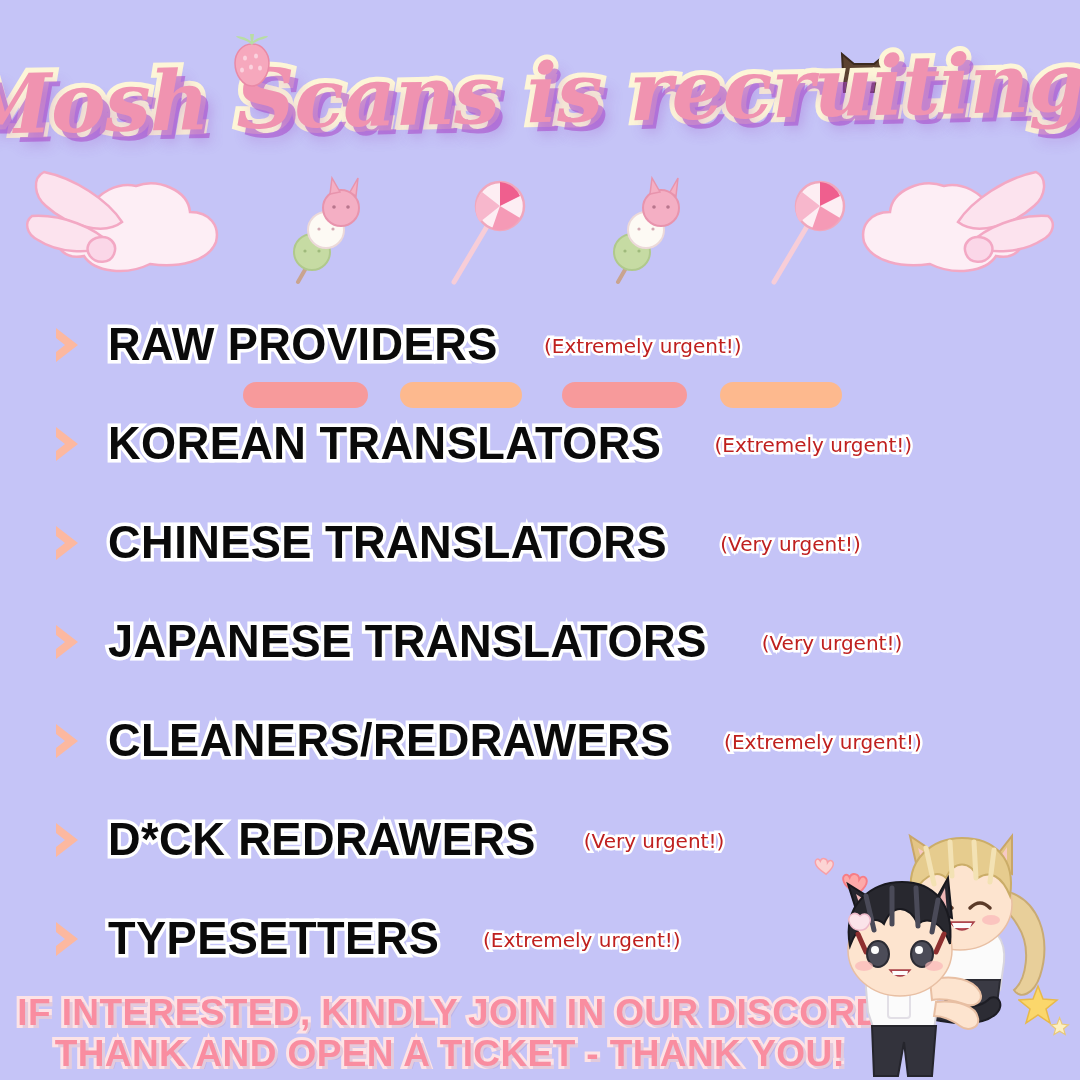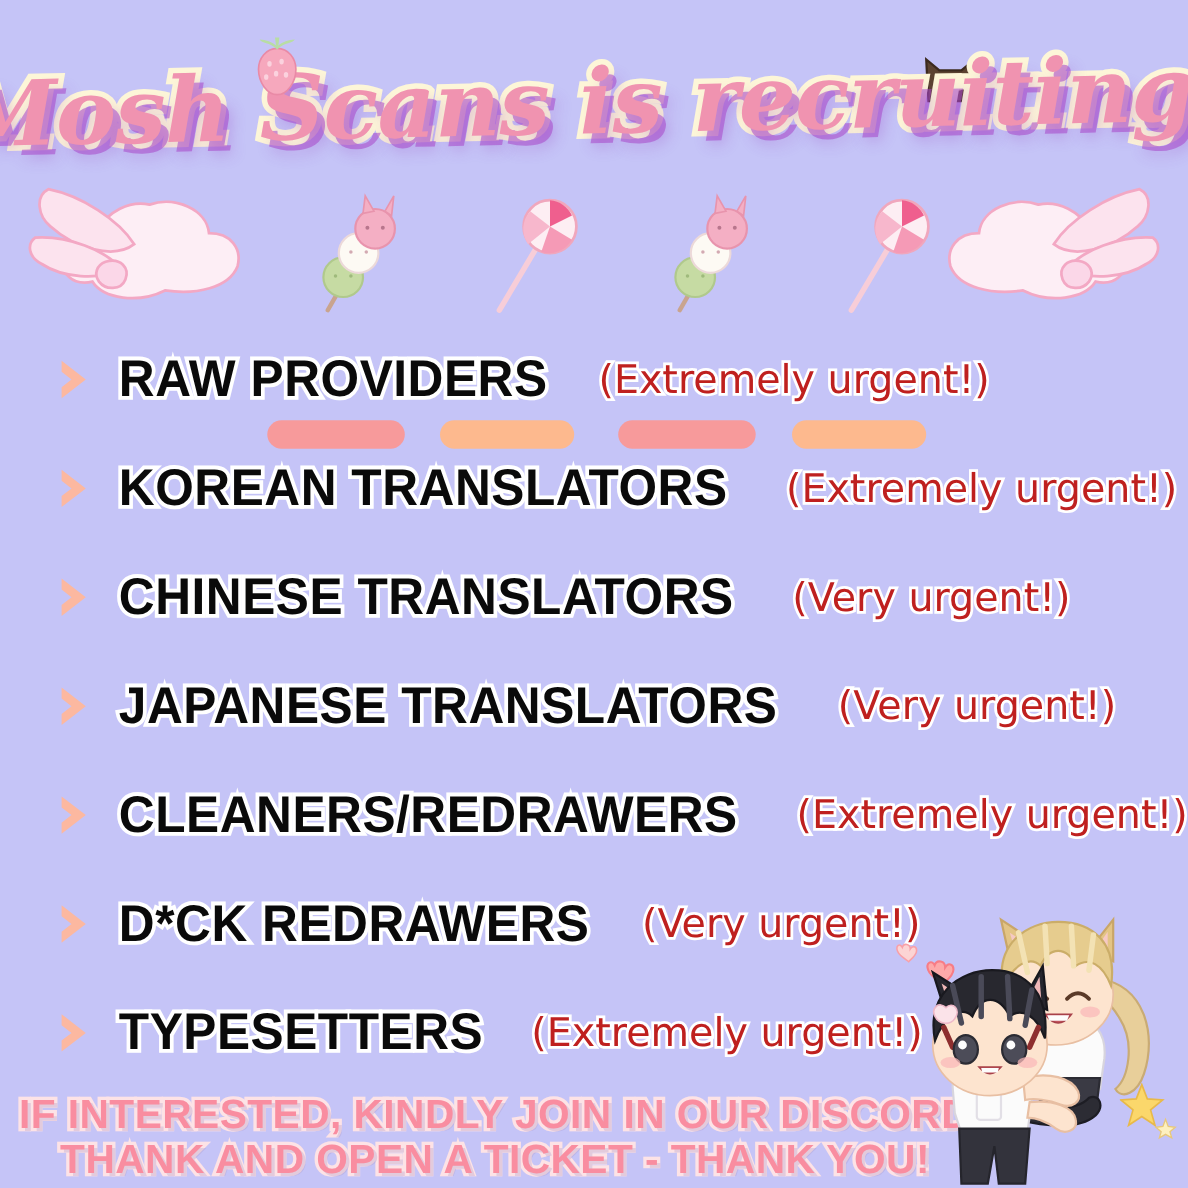--- a/index.html
+++ b/index.html
@@ -104,21 +104,21 @@
     letter-spacing:0.5px;
     color:#0a0a0a;
     -webkit-text-stroke:7px #ffffff;
     paint-order: stroke fill;
     white-space:nowrap;
     transform:scaleX(0.96);
     transform-origin:left center;
   }
   .role-urgency {
     font-family:"DejaVu Sans", sans-serif;
-    font-size:36px;
+    font-size:20px;
     color:#bf201f;
     -webkit-text-stroke:5px #ffffff;
     paint-order: stroke fill;
     white-space:nowrap;
     margin-left:20px;
     margin-top:4px;
   }
 
   
   .footer {

